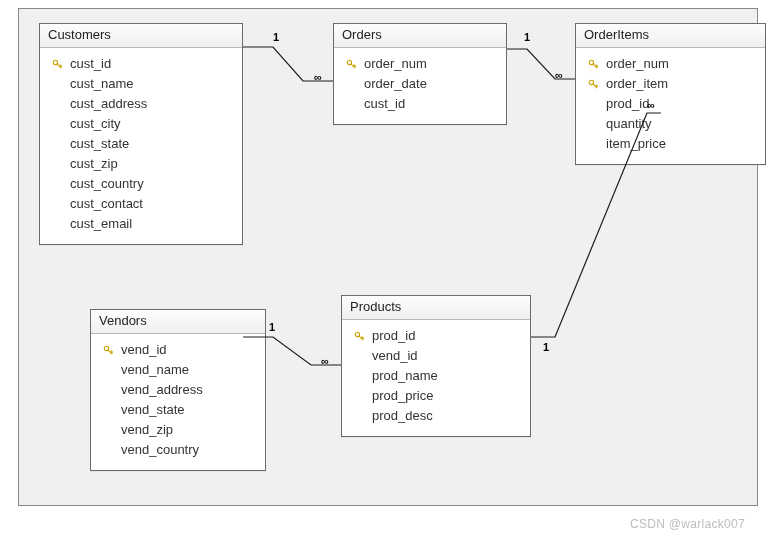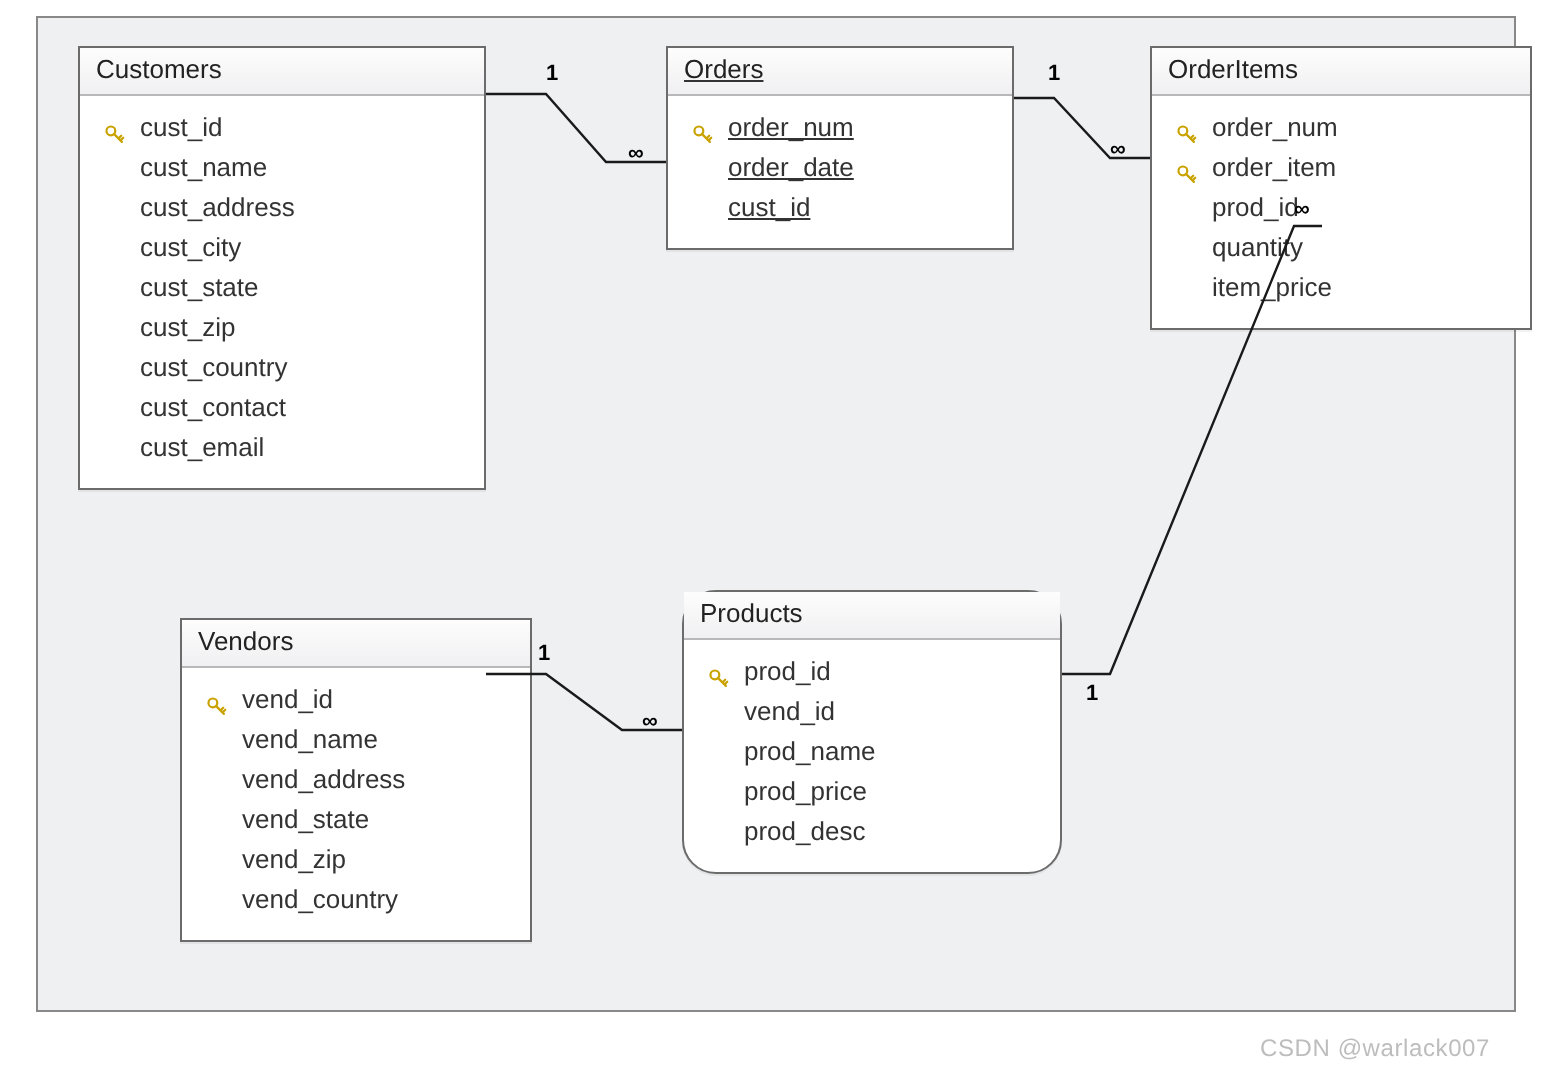--- a/index.html
+++ b/index.html
@@ -31,21 +31,21 @@
     padding: 3px 8px 5px 8px;
     font-size: 13px;
     color: #222;
     font-weight: 400;
   }
   .entity-body {
     padding: 6px 10px 10px 10px;
   }
   .field {
     display: flex;
-    align-items: flex-end;
+    align-items: center;
     gap: 6px;
     padding: 1px 0;
     line-height: 18px;
     color: #333;
   }
   .key-slot {
     width: 14px;
     display: flex;
     justify-content: center;
   }
@@ -124,21 +124,21 @@
           <span class="key-slot"></span>
           <span>cust_contact</span>
         </div>
         <div class="field">
           <span class="key-slot"></span>
           <span>cust_email</span>
         </div>
       </div>
   </div>
 
-  <div class="entity" style="left:314px; top:14px; width:174px;text-decoration:underline;">
+  <div class="entity" style="left:314px; top:14px; width:174px;">
     <div class="entity-title">Orders</div>
     <div class="entity-body">
         <div class="field">
           <span class="key-slot">
             <svg class="key-icon" viewBox="0 0 16 16">
               <circle cx="5" cy="5" r="3.2" fill="none" stroke="#c9a200" stroke-width="1.6"></circle>
               <path d="M7.2 7.2 L13 13 M10.5 10.5 L12.5 8.5 M12 12 L14 10" stroke="#c9a200" stroke-width="1.6" fill="none" stroke-linecap="round"></path>
             </svg>
           </span>
           <span>order_num</span>
@@ -218,21 +218,21 @@
           <span class="key-slot"></span>
           <span>vend_zip</span>
         </div>
         <div class="field">
           <span class="key-slot"></span>
           <span>vend_country</span>
         </div>
       </div>
   </div>
 
-  <div class="entity" style="left:322px; top:286px; width:190px;border-radius:17px;">
+  <div class="entity" style="left:322px; top:286px; width:190px;">
     <div class="entity-title">Products</div>
     <div class="entity-body">
         <div class="field">
           <span class="key-slot">
             <svg class="key-icon" viewBox="0 0 16 16">
               <circle cx="5" cy="5" r="3.2" fill="none" stroke="#c9a200" stroke-width="1.6"></circle>
               <path d="M7.2 7.2 L13 13 M10.5 10.5 L12.5 8.5 M12 12 L14 10" stroke="#c9a200" stroke-width="1.6" fill="none" stroke-linecap="round"></path>
             </svg>
           </span>
           <span>prod_id</span>

